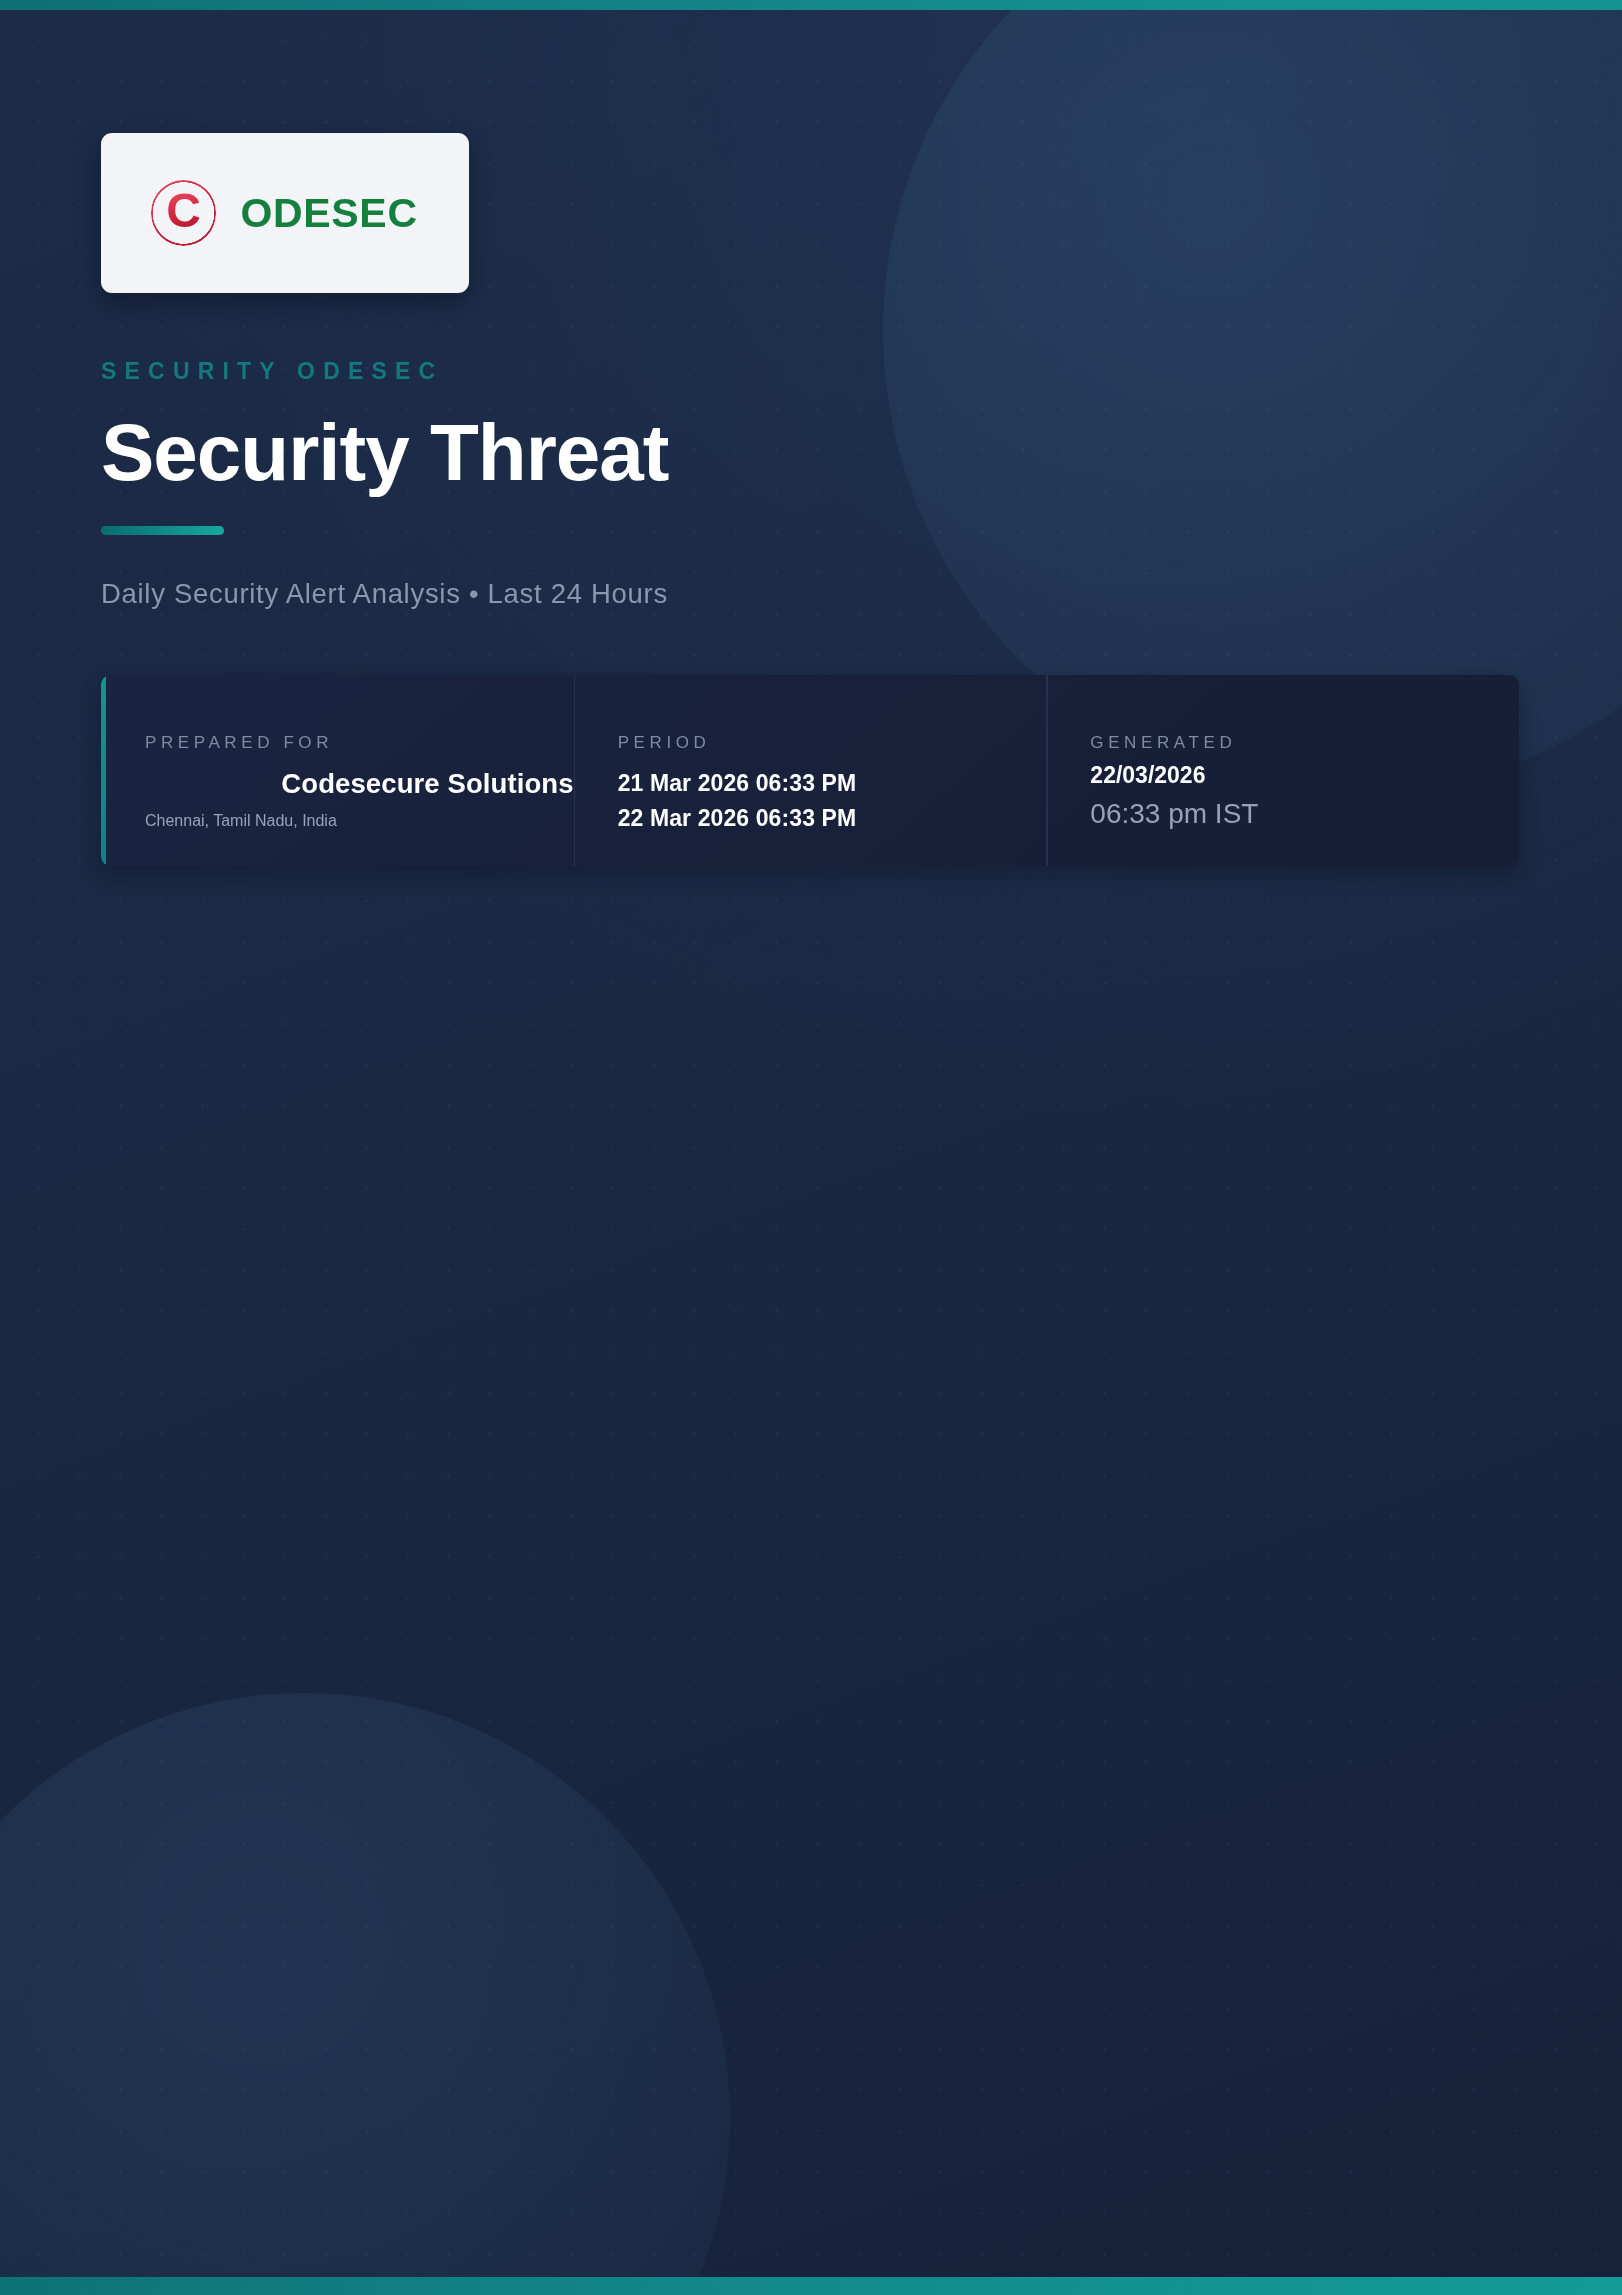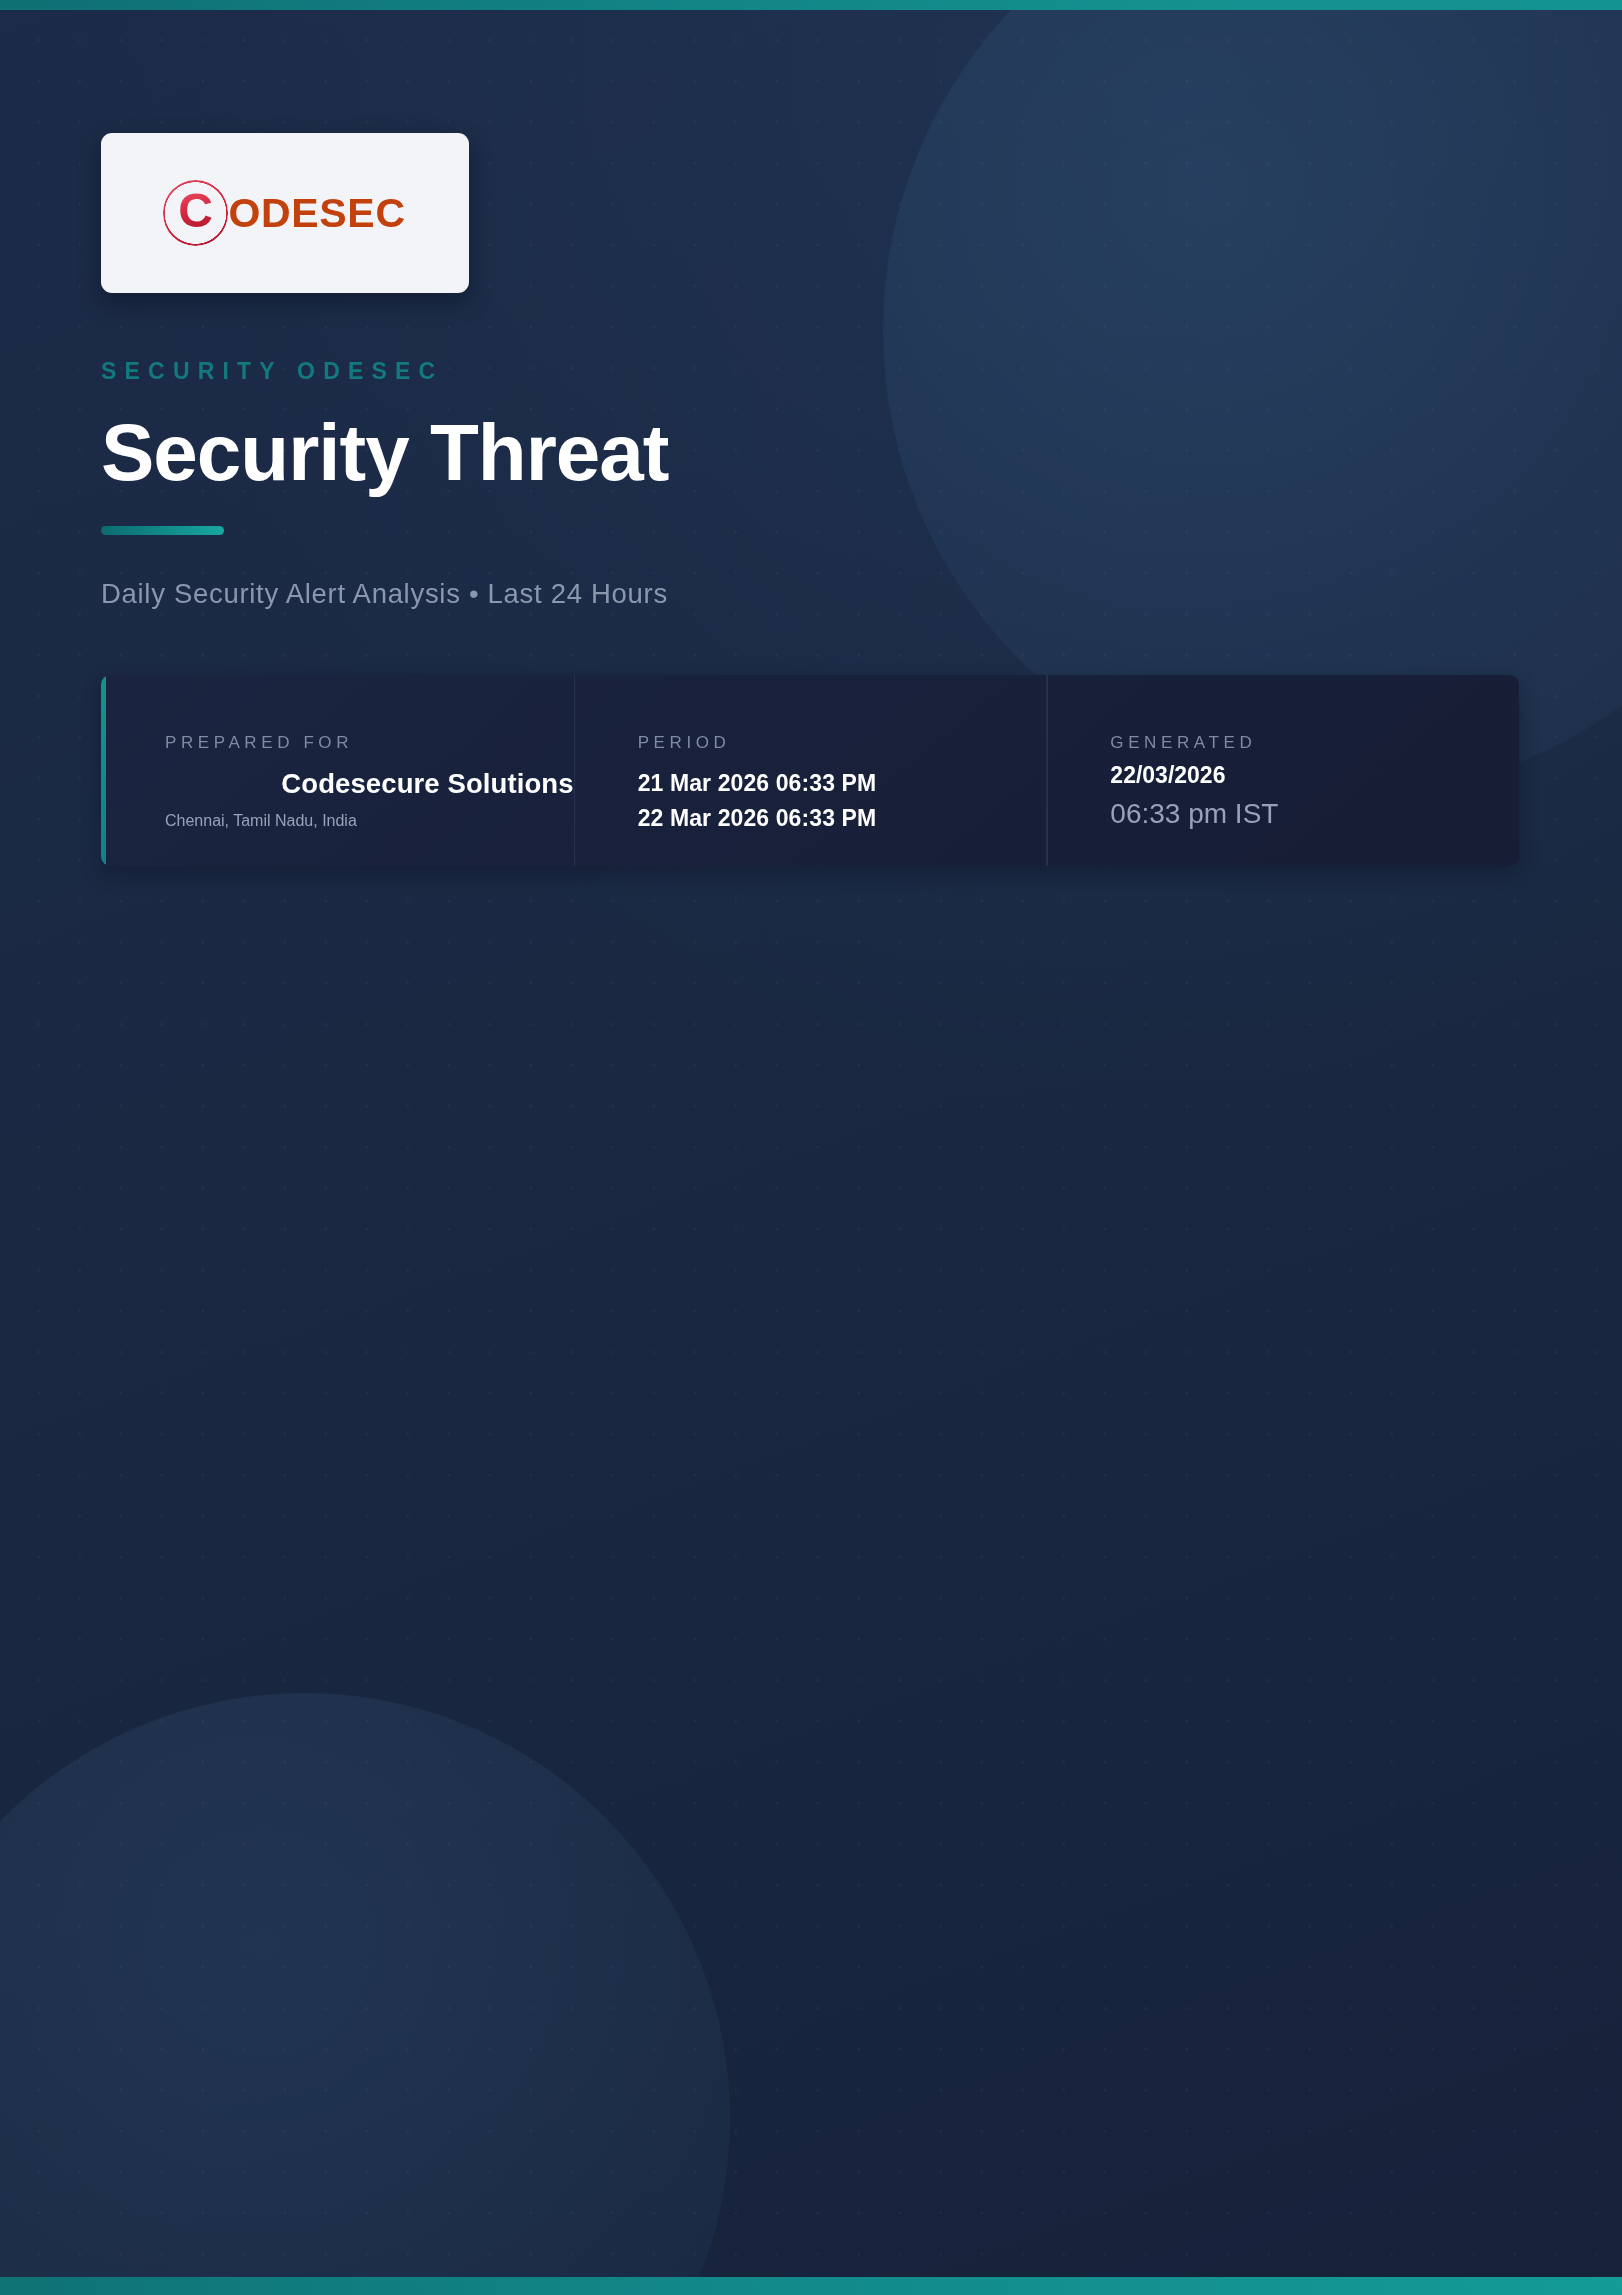--- a/index.html
+++ b/index.html
@@ -126,23 +126,24 @@
             background-clip: text;
     color: transparent;
     position: relative;
     top: -2px;
   }
   .logo-word {
     font-family: "Liberation Sans", sans-serif;
     font-weight: bold;
     font-size: 41px;
     letter-spacing: 0.7px;
-    color: #c2410c;
+    color: #15803d;
     position: relative;
     left: -2.6px;
+    padding-left: 24px;
   }
 
   .eyebrow {
     margin-top: 65px;
     font-size: 23px;
     font-weight: bold;
     letter-spacing: 8.2px;
     color: #13797f;
   }
 
@@ -185,21 +186,21 @@
   }
   .info-card::before {
     content: "";
     position: absolute;
     left: 0; top: 0; bottom: 0;
     width: 4.6px;
     background: linear-gradient(180deg, #14948c 0%, #128286 100%);
   }
   .info-col {
     flex: 1;
-    padding: 58px 0 0 64px;
+    padding: 58px 0 0 44px;
     position: relative;
   }
   .info-col + .info-col::before {
     content: "";
     position: absolute;
     left: 0;
     top: 0;
     bottom: 0;
     width: 1.3px;
     background: rgba(120,145,185,0.16);

